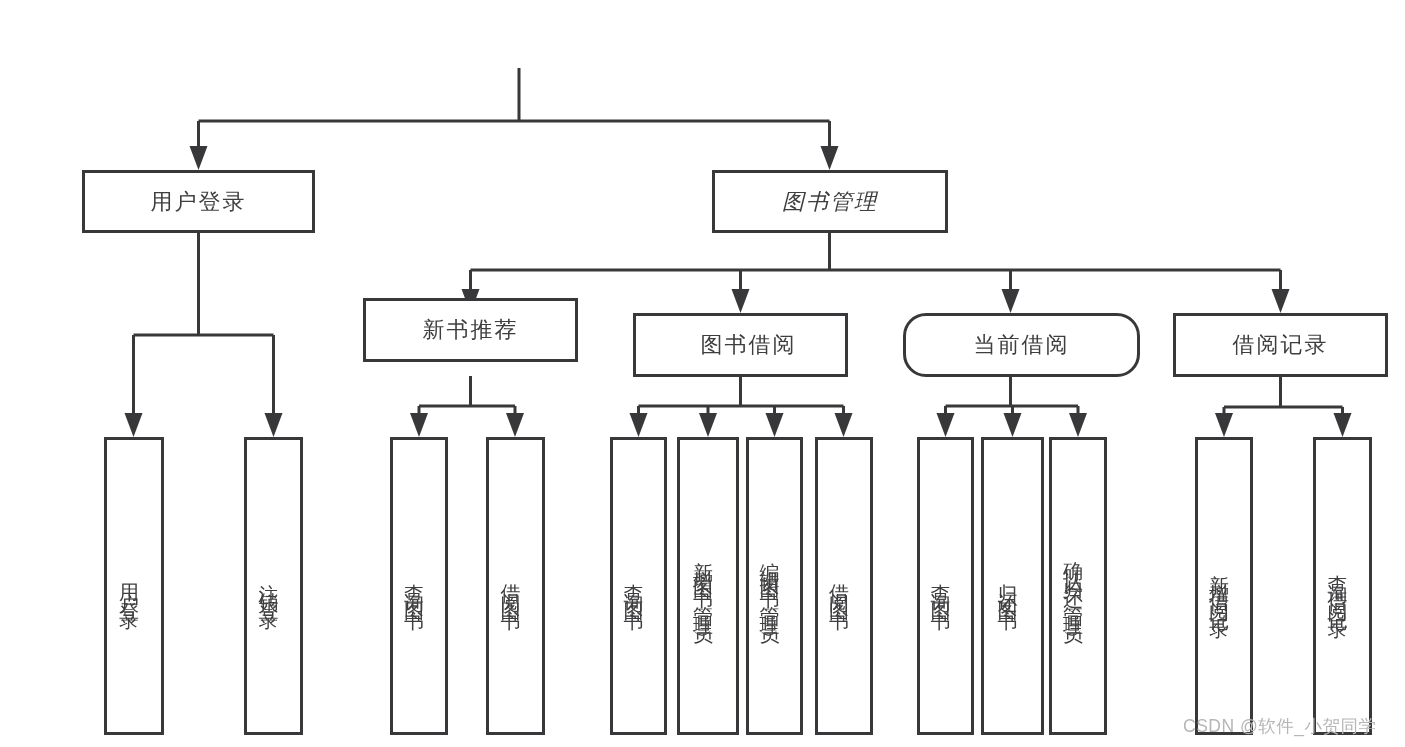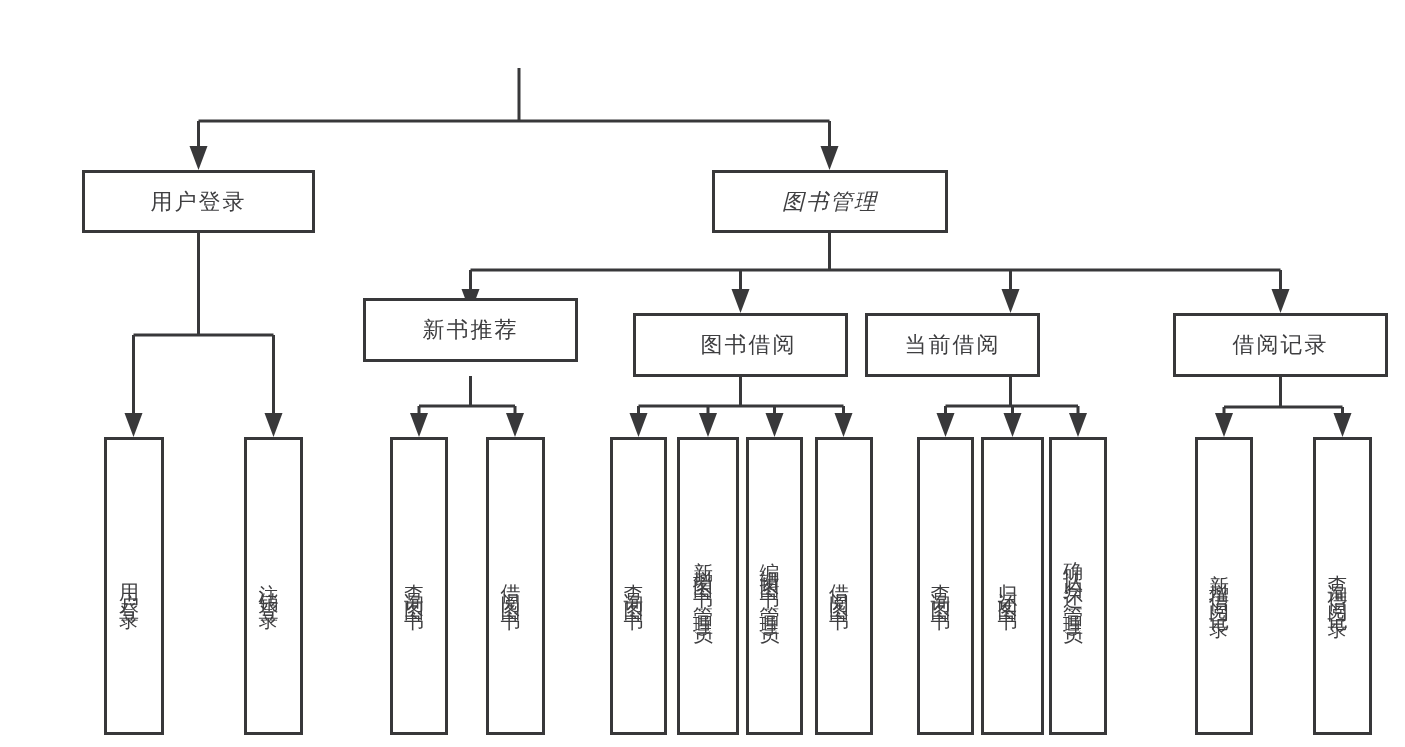--- a/index.html
+++ b/index.html
@@ -101,21 +101,21 @@
   <div class="box h" style="left:712px;top:170px;width:236px;height:63px;font-style:italic;">
     <span>图书管理</span>
   </div>
 
   <div class="box h" style="left:363px;top:298px;width:215px;height:64px;">
     <span>新书推荐</span>
   </div>
   <div class="box h" style="left:633px;top:313px;width:215px;height:64px;padding-left:16px;">
     <span>图书借阅</span>
   </div>
-  <div class="box h" style="left:865px;top:313px;width:175px;height:64px;">
+  <div class="box h" style="left:903px;top:313px;width:237px;height:64px;border-radius:23px;">
     <span>当前借阅</span>
   </div>
   <div class="box h" style="left:1173px;top:313px;width:215px;height:64px;">
     <span>借阅记录</span>
   </div>
 
   <div class="box v" style="left:104px;width:60px;">
     <span>用户登录</span>
   </div>
   <div class="box v" style="left:244px;width:59px;">
@@ -152,14 +152,15 @@
     <span>确认归还（管理员）</span>
   </div>
 
   <div class="box v" style="left:1195px;width:58px;">
     <span>新增借阅记录</span>
   </div>
   <div class="box v" style="left:1313px;width:59px;">
     <span>查询借阅记录</span>
   </div>
 
+  <div class="watermark">CSDN @软件_小贺同学</div>
 
 </div>
 
 </body></html>

